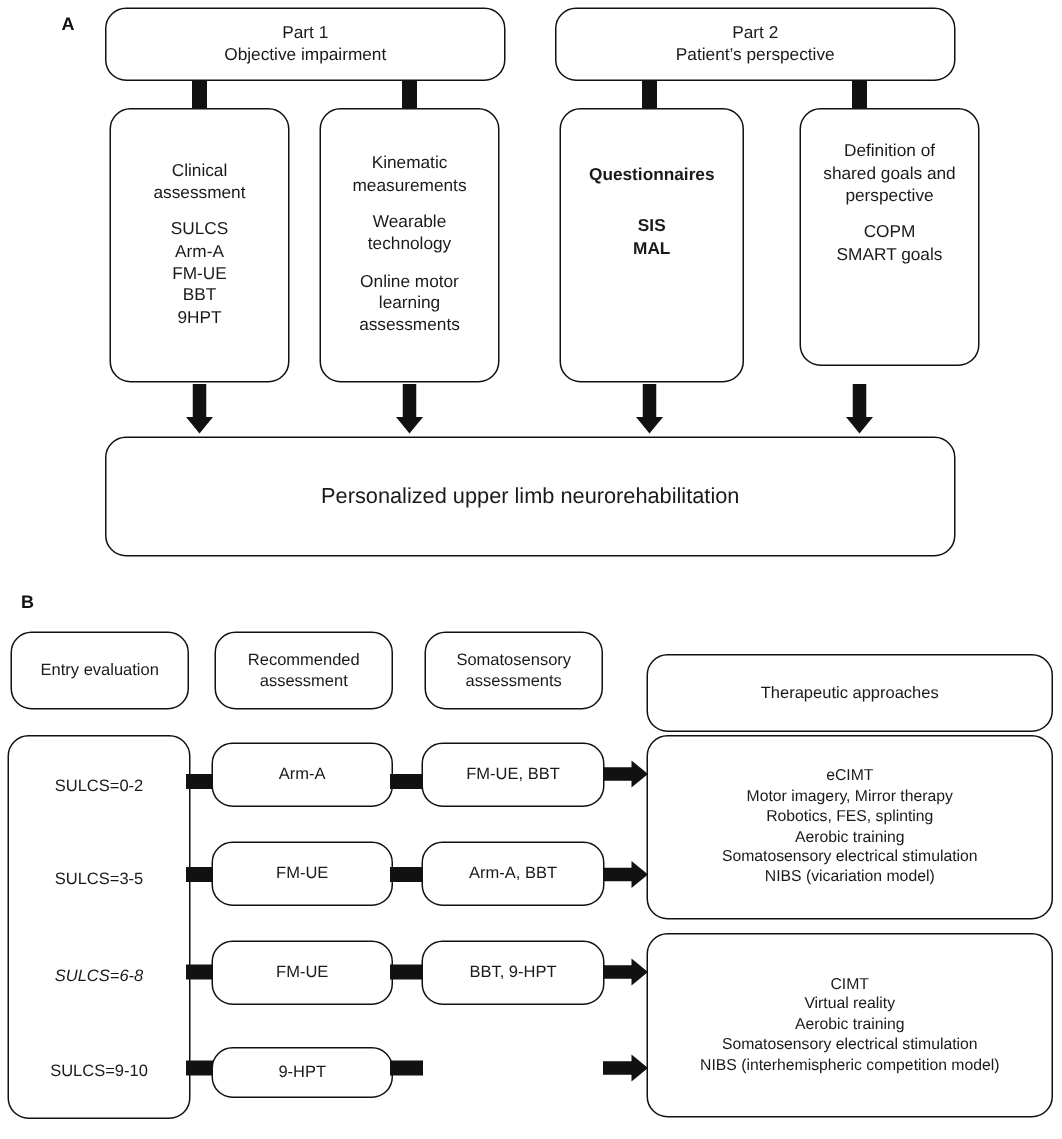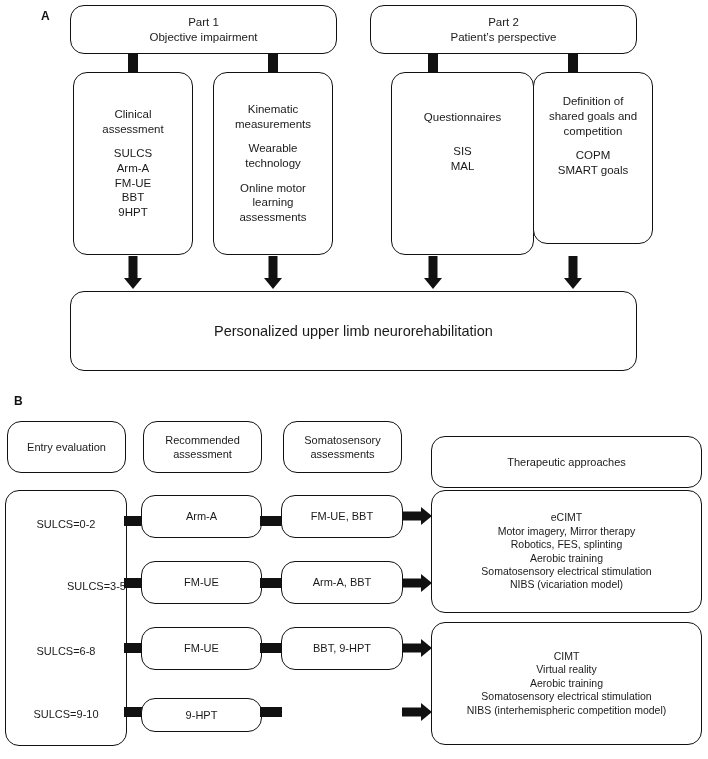--- a/index.html
+++ b/index.html
@@ -162,35 +162,35 @@
       <div class="gap"></div>
       <div>Wearable</div>
       <div>technology</div>
       <div class="gap"></div>
       <div>Online motor</div>
       <div>learning</div>
       <div>assessments</div>
     </div>
   </div>
 
-  <div class="box fs-col" style="left:391px; top:72px; width:143px; height:183px;">
+  <div class="box fs-col" style="left:373px; top:72px; width:123px; height:183px;font-weight:bold;">
     <div class="lines" style="position:relative; top:-22px;">
       <div>Questionnaires</div>
       <div class="gap"></div>
       <div class="gap"></div>
       <div>SIS</div>
       <div>MAL</div>
     </div>
   </div>
 
   <div class="box fs-col" style="left:513px; top:72px; width:120px; height:172px;margin-left:20px;">
     <div class="lines" style="position:relative; top:-22px;">
       <div>Definition of</div>
       <div>shared goals and</div>
-      <div>competition</div>
+      <div>perspective</div>
       <div class="gap"></div>
       <div>COPM</div>
       <div>SMART goals</div>
     </div>
   </div>
 
   <div class="down-arrow" style="left:133px; top:256px;">
     <div class="shaft" style="height:24px;"></div>
     <div class="head" style="top:22px;"></div>
   </div>
@@ -233,22 +233,22 @@
     </div>
   </div>
   <div class="box fs-bhdr" style="left:431px; top:421px; width:271px; height:52px;margin-top:15px;">
     <div class="lines">
       <div>Therapeutic approaches</div>
     </div>
   </div>
 
   <div class="box fs-sulcs" style="left:5px; top:490px; width:122px; height:256px; display:block;">
     <div style="position:absolute; left:0; top:26px; width:100%; text-align:center;">SULCS=0-2</div>
-    <div style="position:absolute; left:0; top:88px; width:100%; text-align:right;">SULCS=3-5</div>
-    <div style="position:absolute; left:0; top:153px; width:100%; text-align:center;">SULCS=6-8</div>
+    <div style="position:absolute; left:0; top:88px; width:100%; text-align:center;">SULCS=3-5</div>
+    <div style="position:absolute; left:0; top:153px; width:100%; text-align:center;font-style:italic;">SULCS=6-8</div>
     <div style="position:absolute; left:0; top:216px; width:100%; text-align:center;">SULCS=9-10</div>
   </div>
 
   <div class="hbar" style="left:124px; top:516px; width:20px; height:10px;"></div>
   <div class="box fs-cell" style="left:141px; top:495px; width:121px; height:43px;">
     <div class="lines">
         <div>Arm-A</div>
       </div>
   </div>
   <div class="hbar" style="left:260px; top:516px; width:22px; height:10px;"></div>

